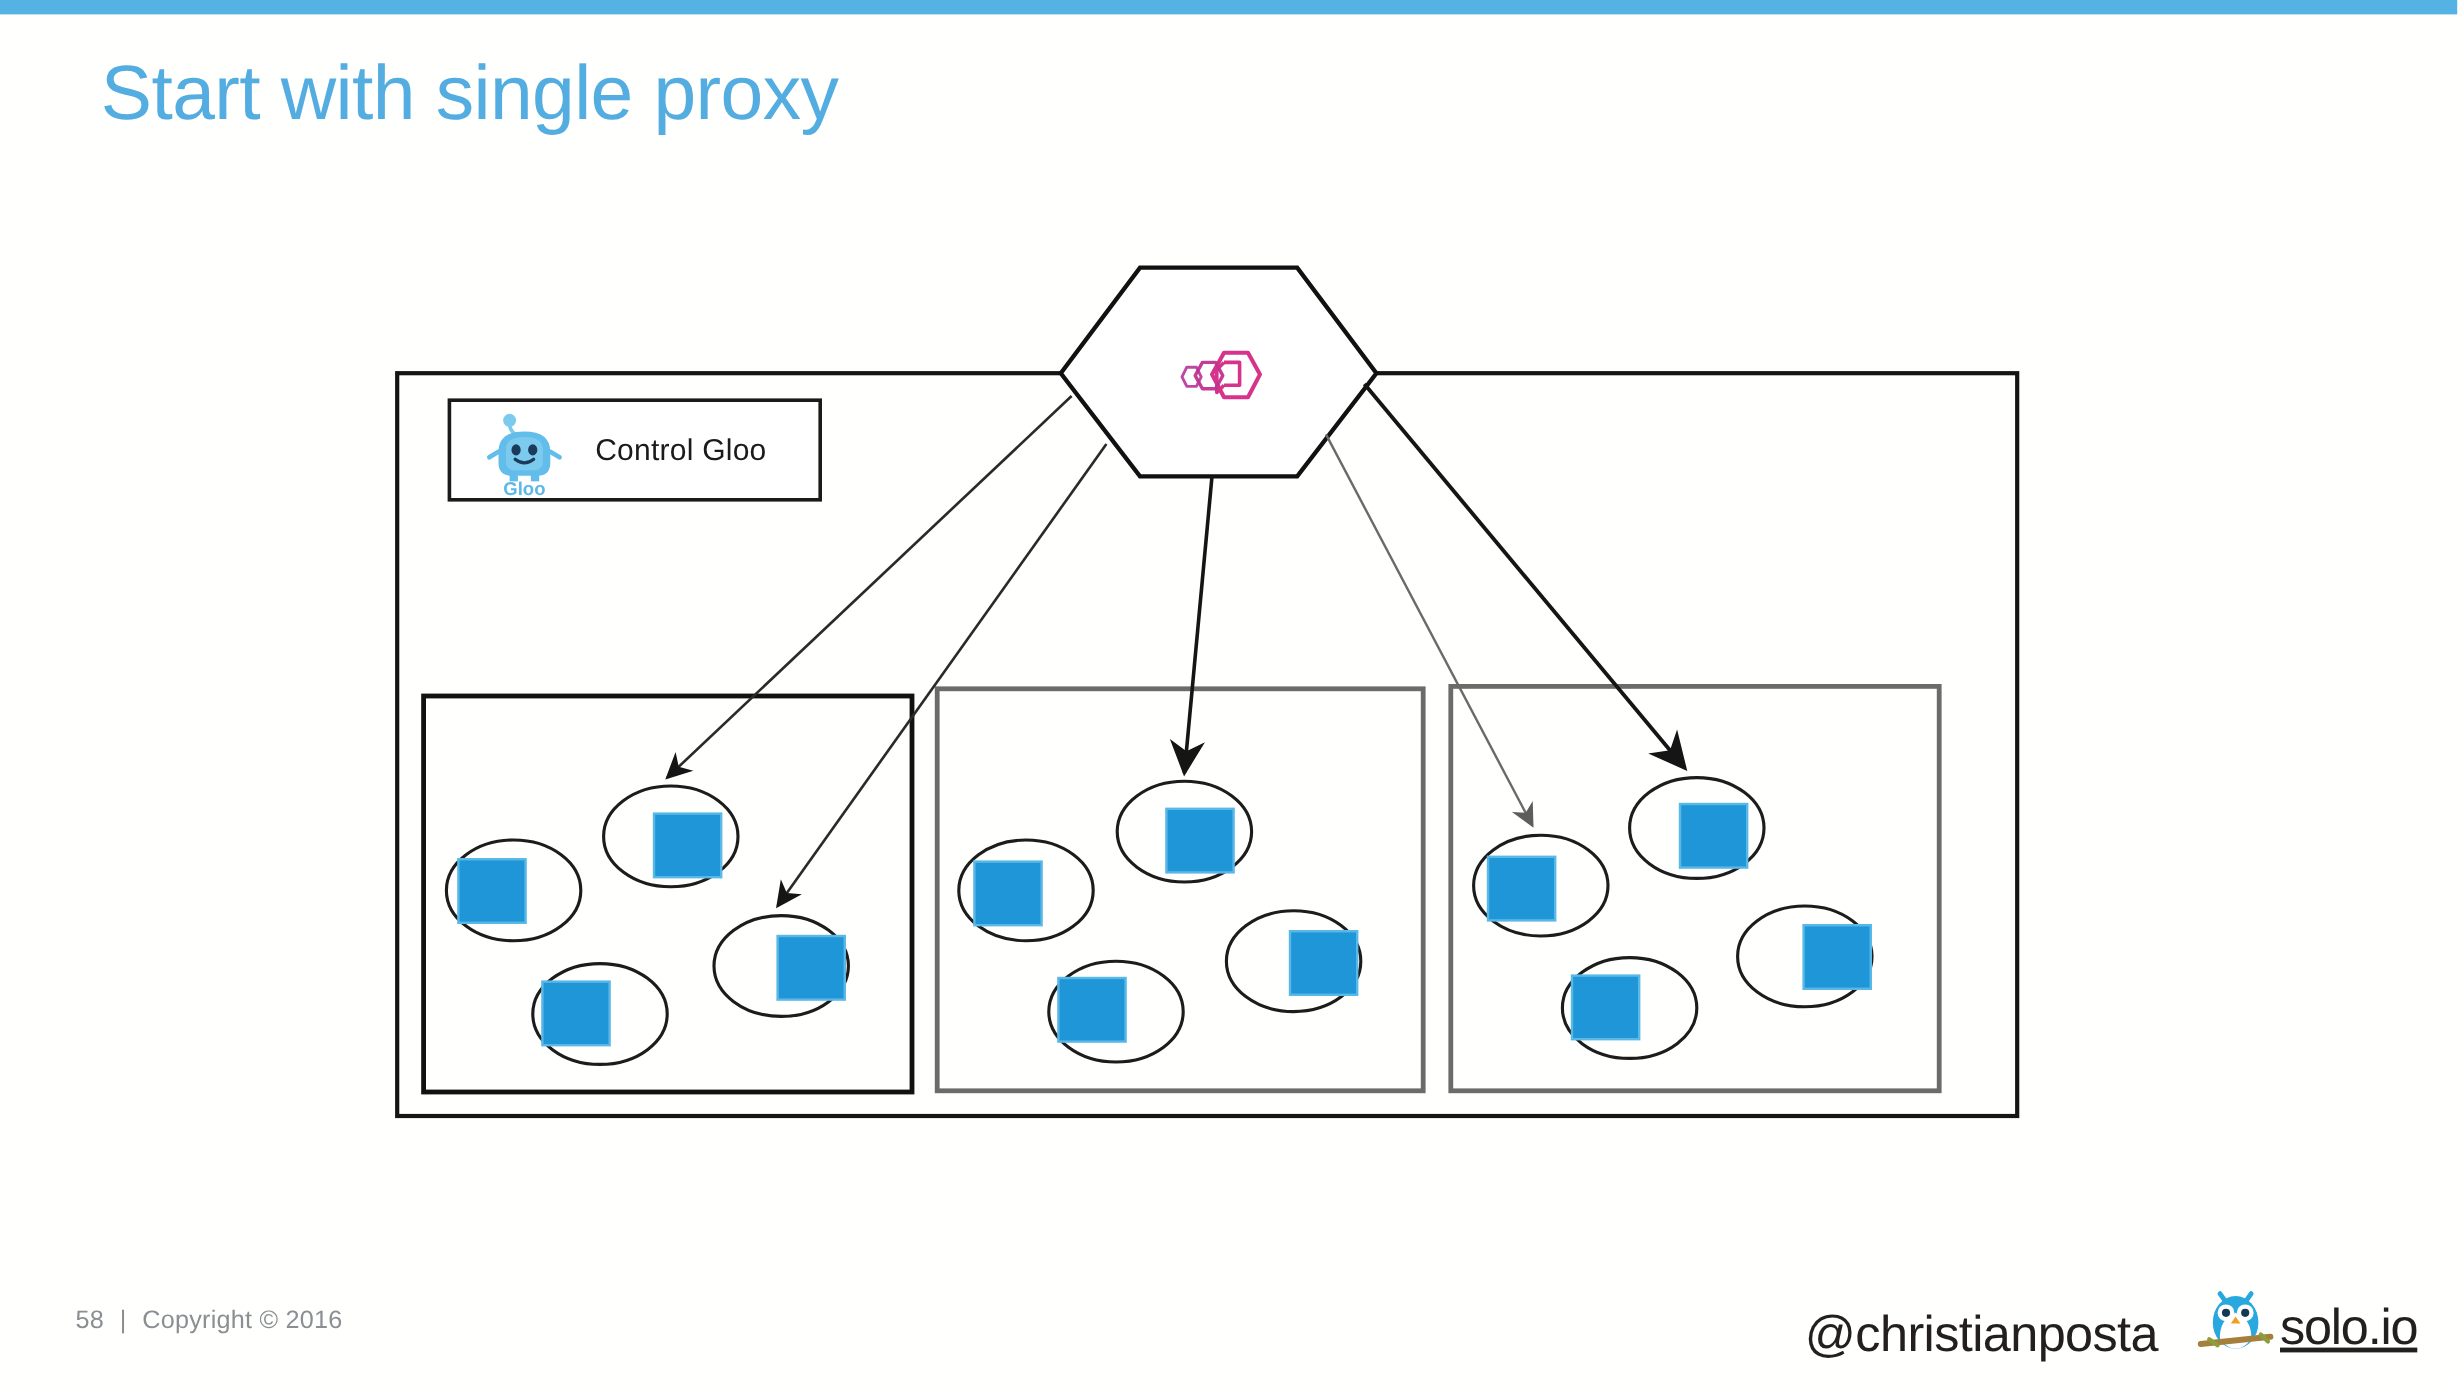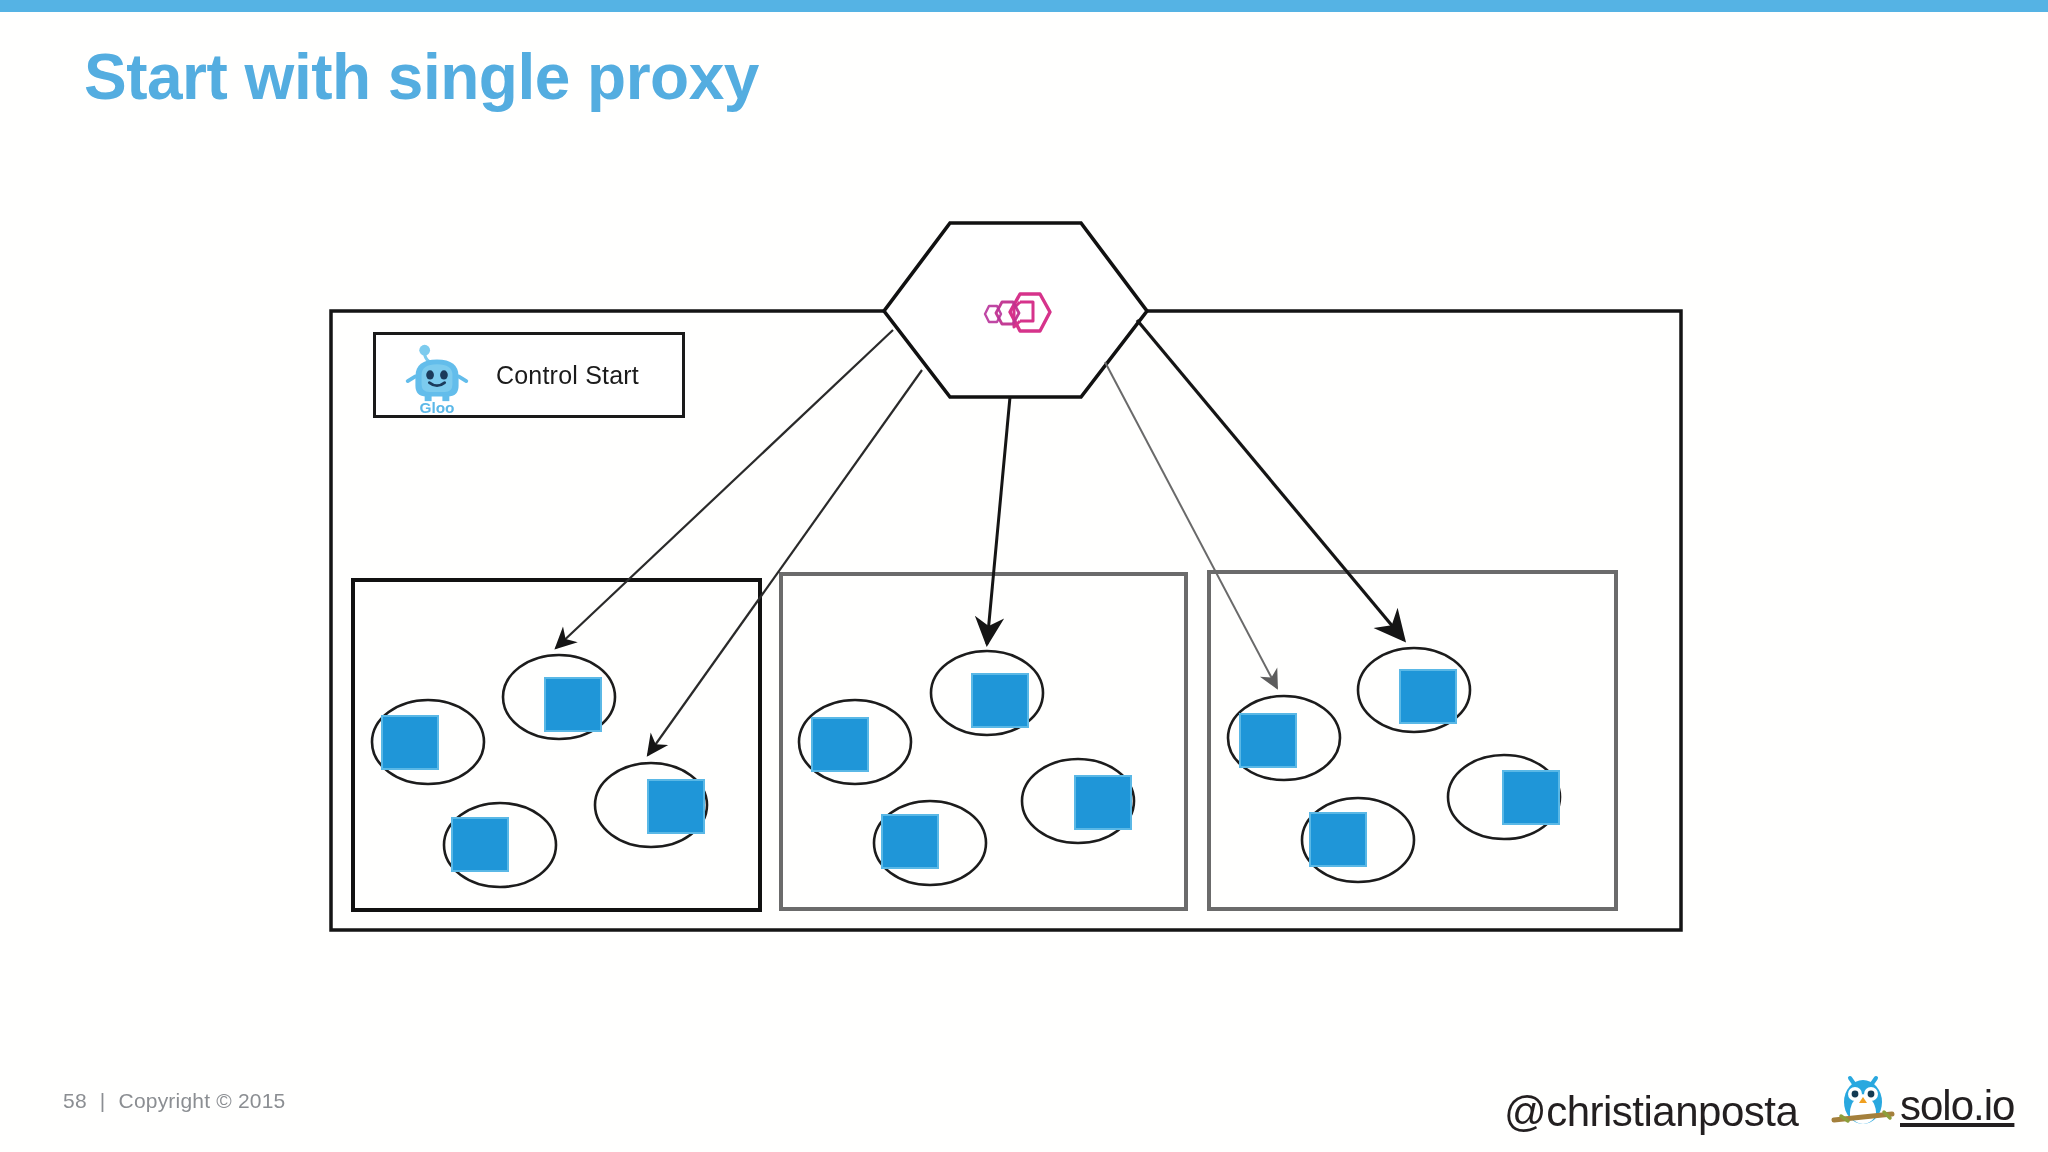--- a/index.html
+++ b/index.html
@@ -24,21 +24,21 @@
     background: #55b3e4;
   }
   .slide-title {
     position: absolute;
     left: 84px;
     top: 44px;
     font-size: 64px;
     line-height: 1.05;
     letter-spacing: -0.5px;
     color: #54ade0;
-    font-weight: 700;
+    font-weight: 400;
     white-space: nowrap;
   }
   .diagram {
     position: absolute;
     left: 0;
     top: 0;
     width: 2048px;
     height: 1152px;
     pointer-events: none;
   }
@@ -226,21 +226,21 @@
       <path d="M30 44 Q30 30 50 30 Q70 30 70 44 L70 56 Q70 66 60 66 L40 66 Q30 66 30 56 Z" fill="#7ccbee"></path>
       <ellipse cx="41" cy="44" rx="5" ry="6" fill="#1b3b5c"></ellipse>
       <ellipse cx="59" cy="44" rx="5" ry="6" fill="#1b3b5c"></ellipse>
       <path d="M40 54 Q50 62 60 54" stroke="#1b3b5c" stroke-width="3.5" fill="none" stroke-linecap="round"></path>
       <path d="M22 46 L12 52" stroke="#63bdeb" stroke-width="5" stroke-linecap="round"></path>
       <path d="M78 46 L88 52" stroke="#63bdeb" stroke-width="5" stroke-linecap="round"></path>
       <rect x="34" y="70" width="9" height="8" fill="#63bdeb"></rect>
       <rect x="57" y="70" width="9" height="8" fill="#63bdeb"></rect>
       <text x="50" y="93" font-family="Liberation Sans, sans-serif" font-size="20" font-weight="bold" fill="#5bb8e8" text-anchor="middle">Gloo</text>
     </svg>
-    <div class="cp-label">Control Start</div>
+    <div class="cp-label">Control Gloo</div>
   </div>
 
   <div class="hex-wrap">
     <svg class="envoy-logo" viewBox="0 0 76 52">
       <g fill="none" stroke="#d6338b" stroke-width="3.4" stroke-linejoin="round">
         <polygon points="40,6 60,6 70,24 60,43 40,43 30,24"></polygon>
         <polyline points="40,14 53,14 53,33 40,33" stroke-width="3"></polyline>
         <polyline points="40,14 34,20 34,39 40,33" stroke-width="3"></polyline>
       </g>
       <g fill="none" stroke="#c0338f" stroke-width="2.8" stroke-linejoin="round" opacity="0.95">
@@ -248,21 +248,21 @@
       </g>
       <g fill="none" stroke="#b8339a" stroke-width="2.4" stroke-linejoin="round" opacity="0.9">
         <polygon points="9,18 17,18 21,26 17,34 9,34 5,26"></polygon>
       </g>
     </svg>
   </div>
 
   <div class="footer-left">
     <span>58</span>
     <span class="sep">|</span>
-    <span>Copyright © 2015</span>
+    <span>Copyright © 2016</span>
   </div>
 
   <div class="handle">@christianposta</div>
 
   <svg class="solo-logo" viewBox="0 0 70 62">
     <path d="M22 6 L29 16 M48 6 L41 16" stroke="#29a8df" stroke-width="4" stroke-linecap="round" fill="none"></path>
     <ellipse cx="35" cy="30" rx="19" ry="22" fill="#29a8df"></ellipse>
     <path d="M35 22 Q21 28 22 44 Q28 52 35 52 Q42 52 48 44 Q49 28 35 22 Z" fill="#ffffff"></path>
     <circle cx="27" cy="22" r="7" fill="#ffffff"></circle>
     <circle cx="43" cy="22" r="7" fill="#ffffff"></circle>

